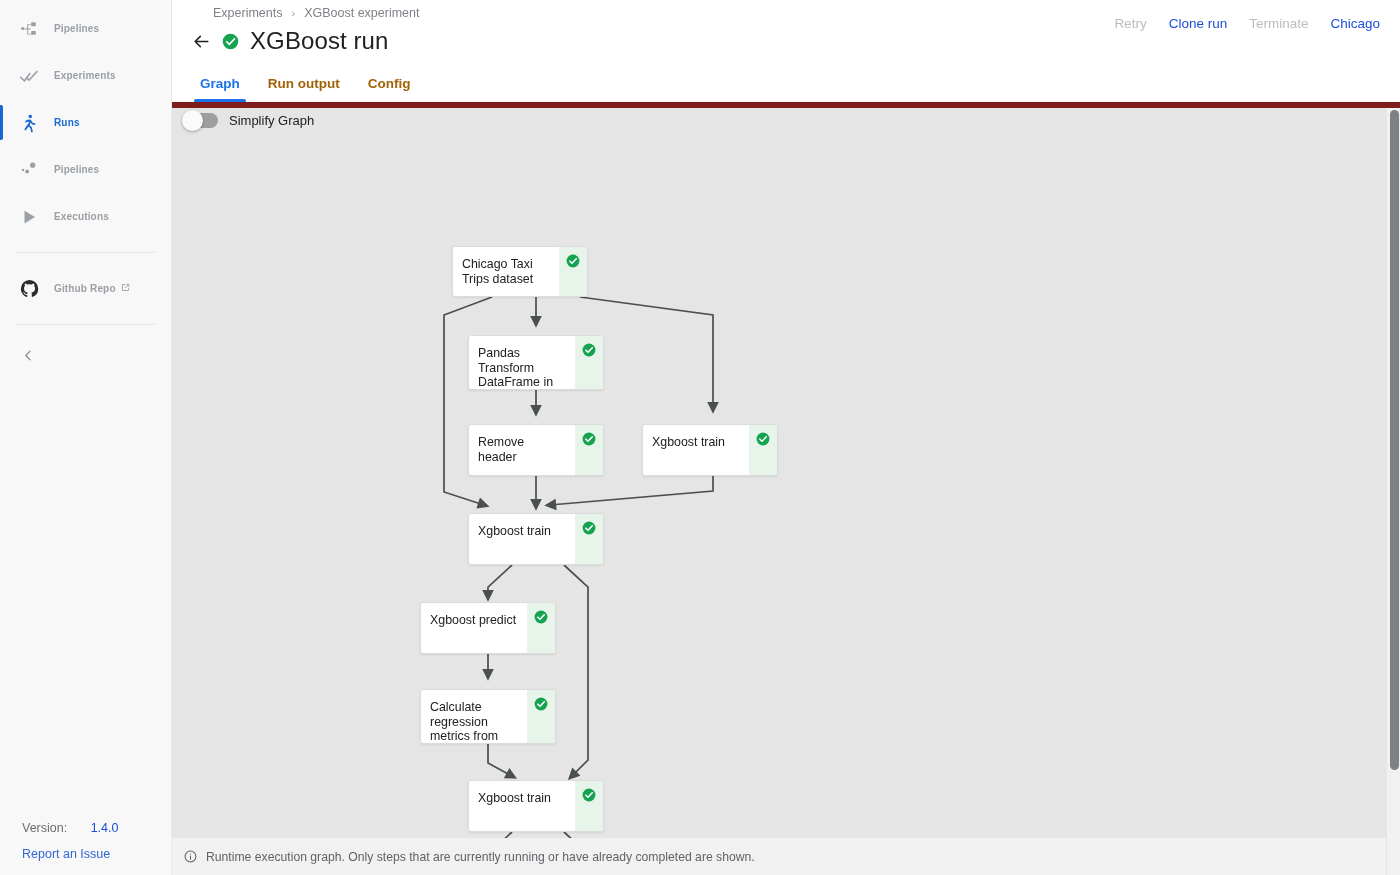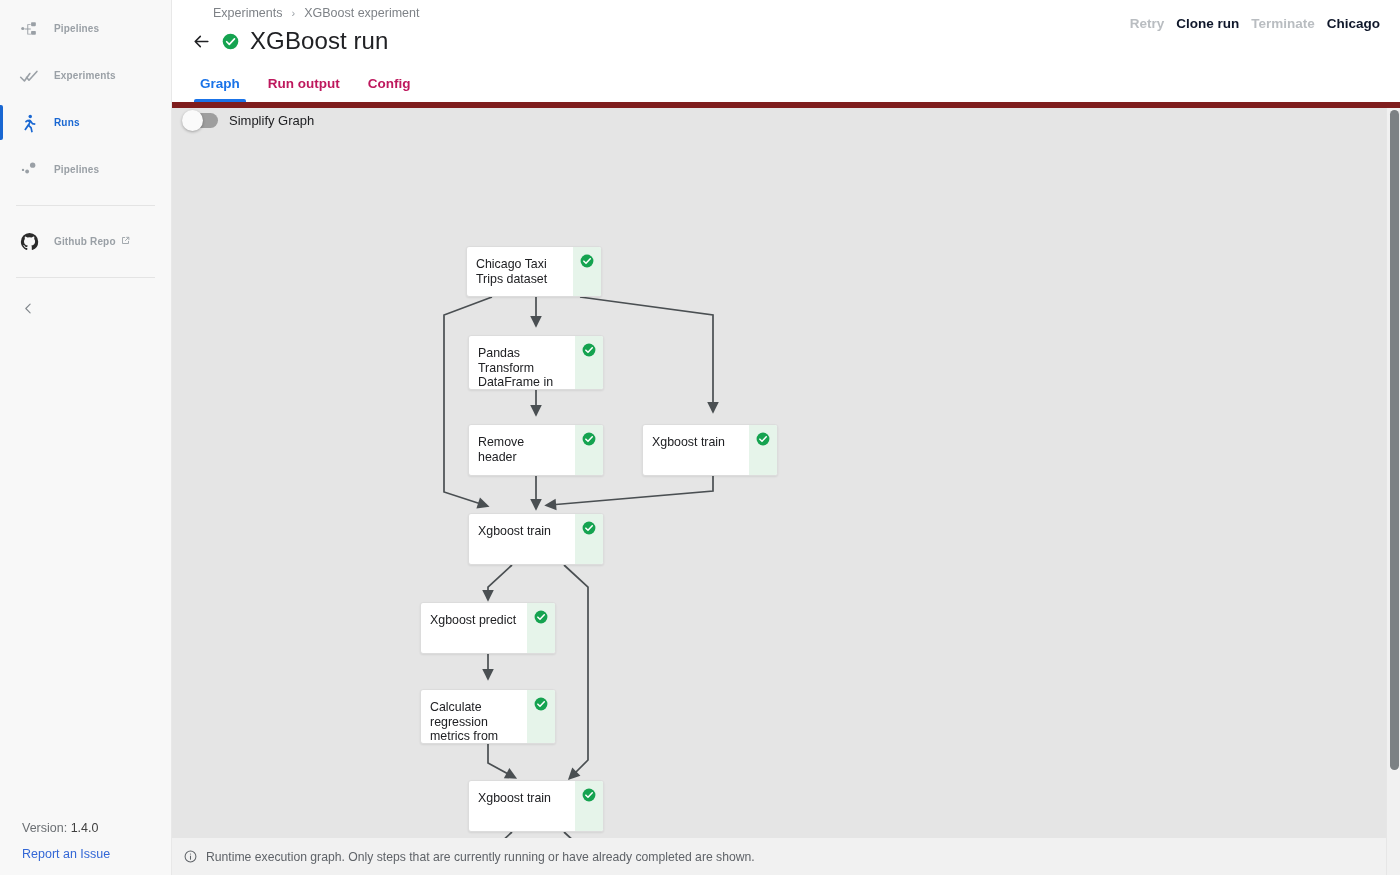--- a/index.html
+++ b/index.html
@@ -54,21 +54,21 @@
   .ext-ico { margin-left: 5px; display:inline-block; vertical-align: 2px; }
   .collapse-row {
     display:flex; align-items:center; height: 40px; padding-left: 22px; cursor: pointer;
   }
   .sidebar-foot {
     position: absolute; left: 0; bottom: 14px; width: 100%;
     padding-left: 22px;
     font-size: 12.5px;
   }
   .ver-line { color: #6b6f73; margin-bottom: 12px; }
-  .ver-num { color: #404040; }
+  .ver-num { color: #1d4ed8; margin-left: 20px; }
   .report-link { color: #3367d6; cursor: pointer; }
 
   
   #main { flex: 1 1 auto; position: relative; height: 875px; background: #fff; }
 
   #topbar { position: relative; height: 71px; background: #fff; }
   .breadcrumb {
     position: absolute; left: 41px; top: 6px;
     font-size: 12.5px; color: #7e8287;
     display: flex; align-items: center; gap: 9px;
@@ -81,39 +81,39 @@
   }
   .back-arrow {
     width: 30px; height: 30px; display:flex; align-items:center; justify-content:center;
     cursor: pointer; color: #202124; margin-right: 6px;
   }
   .status-dot { margin-right: 11px; display:flex; align-items:center; }
   #page-title { font-size: 24px; color: #202124; font-weight: 400; letter-spacing: .1px; }
 
   .actions {
     position: absolute; right: 20px; top: 16px;
-    display: flex; align-items: center; gap: 12px;
-    font-size: 13.5px; font-weight: 700;
+    display: flex; align-items: center; gap: 22px;
+    font-size: 13.5px; font-weight: 400;
   }
   .action { cursor: pointer; white-space: nowrap; }
   .action.disabled { color: #b9bdc1; cursor: default; }
-  .action.enabled { color: #0f172a; }
+  .action.enabled { color: #1d4ed8; }
 
   #tabs {
     position: relative; height: 37px;
     border-bottom: 6px solid #7f1d1d;
     display: flex; align-items: flex-end;
     padding-left: 14px;
   }
   .tab {
     position: relative;
     height: 37px;
     padding: 0 14px;
     display:flex; align-items:center; justify-content:center;
-    font-size: 13.5px; font-weight: 700; color: #be185d;
+    font-size: 13.5px; font-weight: 700; color: #a16207;
     cursor: pointer;
   }
   .tab.active { color: #1a73e8; }
   .tab.active::after {
     content:"";
     position:absolute; left: 8px; right: 8px; bottom: 0; height: 3px;
     background: #1a73e8; border-radius: 2px 2px 0 0;
   }
 
   
@@ -232,20 +232,28 @@
       <span class="nav-ico">
         <svg width="19" height="19" viewBox="0 0 24 24" fill="#9aa0a6">
           <circle cx="16" cy="6.5" r="3.4"></circle>
           <circle cx="9" cy="14.5" r="2.4"></circle>
           <circle cx="3.8" cy="12.5" r="1.5"></circle>
         </svg>
       </span>
       <span class="nav-lbl">Pipelines</span>
     </div>
 
+    <div class="nav-item">
+      <span class="nav-ico">
+        <svg width="18" height="18" viewBox="0 0 24 24" fill="#9aa0a6">
+          <path d="M6 3.5 L20 12 L6 20.5 Z"></path>
+        </svg>
+      </span>
+      <span class="nav-lbl">Executions</span>
+    </div>
 
     <div class="nav-sep"></div>
 
 
     <div class="nav-item">
       <span class="nav-ico">
         <svg width="19" height="19" viewBox="0 0 24 24" fill="#2b2b2b">
           <path d="M12 1.3A10.9 10.9 0 0 0 1.1 12.2c0 4.8 3.1 8.9 7.4 10.4.5.1.7-.24.7-.53v-2c-3 .6-3.7-1.3-3.7-1.3-.5-1.3-1.2-1.6-1.2-1.6-1-.7.08-.68.08-.68 1.1.08 1.7 1.13 1.7 1.13 1 1.7 2.6 1.2 3.2.9.1-.72.4-1.2.7-1.48-2.4-.27-4.9-1.2-4.9-5.4 0-1.2.42-2.17 1.12-2.94-.11-.28-.49-1.4.1-2.9 0 0 .92-.3 3 1.12a10.4 10.4 0 0 1 5.5 0c2.08-1.42 3-1.12 3-1.12.6 1.5.22 2.62.11 2.9.7.77 1.12 1.74 1.12 2.94 0 4.21-2.5 5.13-4.9 5.4.4.35.75 1.02.75 2.06v3.05c0 .3.2.64.72.53a10.92 10.92 0 0 0 7.38-10.4A10.9 10.9 0 0 0 12 1.3z"></path>
         </svg>
       </span>
@@ -355,21 +363,21 @@
             <path d="M316,634 L316,655 L340,668" marker-end="url(#ah)"></path>
 
             <path d="M340,724 L316,746 L316,755" marker-end="url(#ah)"></path>
 
             <path d="M392,724 L416,746 L416,840"></path>
 
             <path d="M316,813 L316,840"></path>
           </g>
         </svg>
 
-        <div class="node" style="left:294px; top:138px; width:136px; height:51px;">
+        <div class="node" style="left:280px; top:138px; width:136px; height:51px;">
           <div class="node-body">Chicago Taxi Trips dataset</div>
           <div class="node-status">
             <svg width="14" height="14" viewBox="0 0 24 24">
               <circle cx="12" cy="12" r="11" fill="#15a350"></circle>
               <path d="M6.6 12.3 10.3 16 17.6 8.3" fill="none" stroke="#fff" stroke-width="2.6" stroke-linecap="round" stroke-linejoin="round"></path>
             </svg>
           </div>
         </div>
 
         <div class="node" style="left:296px; top:227px; width:136px; height:55px;">

